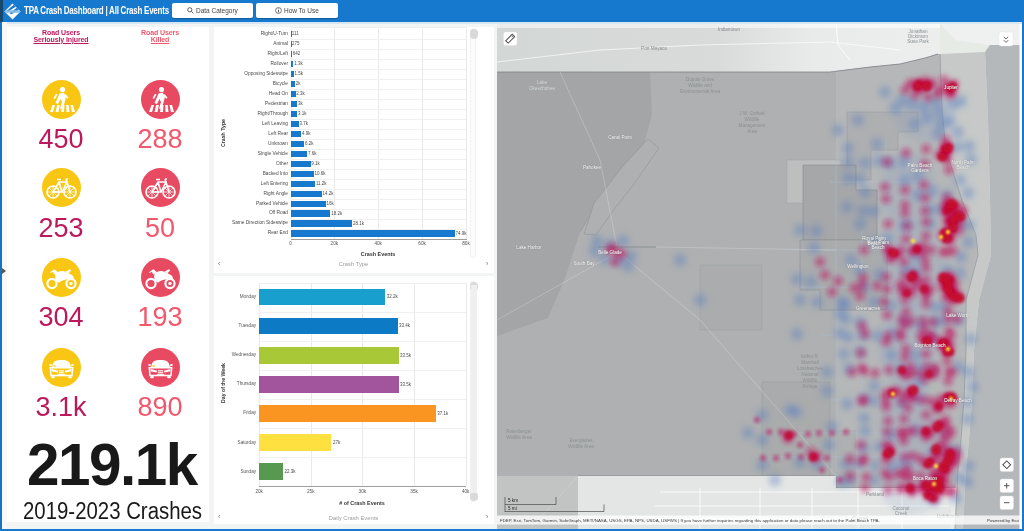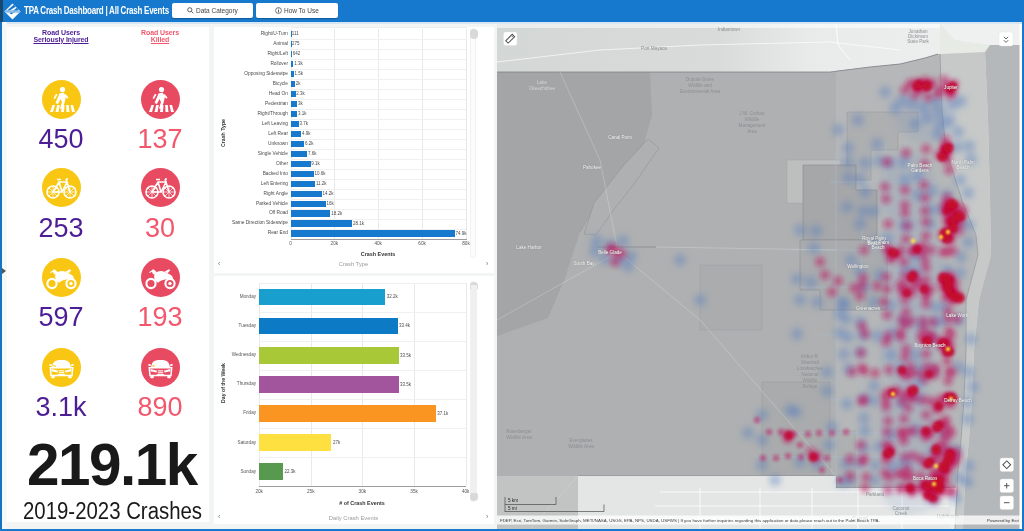--- a/index.html
+++ b/index.html
@@ -11,21 +11,21 @@
 #border-r{position:absolute;right:0;top:0;width:2px;height:531px;background:#1779cd;z-index:30}
 #border-b{position:absolute;left:0;bottom:0;width:1024px;height:2px;background:#1779cd;z-index:30}
 #rail{position:absolute;left:2px;top:22px;width:5px;height:507px;background:#f7f7f7;z-index:5}
 #panelL{position:absolute;left:7px;top:26.5px;width:202px;height:495.5px;background:#fff}
 #panelC1{position:absolute;left:213.5px;top:26.5px;width:280px;height:246px;background:#fff}
 #panelC2{position:absolute;left:213.5px;top:275.5px;width:280px;height:248.5px;background:#fff}
 #map{position:absolute;left:497px;top:24px;width:525px;height:505px}
 .colhead{position:absolute;width:120px;text-align:center;font-size:7px;font-weight:600;letter-spacing:-0.1px}
 .colhead b{font-weight:bold;text-decoration:underline}
 .statnum{position:absolute;width:120px;text-align:center;font-size:27px;font-weight:400;letter-spacing:0}
-.yel{color:#4c1d95}
+.yel{color:#be185d}
 .red{color:#f2576c}
 .circ{position:absolute;width:39px;height:39px;border-radius:50%}
 .circ svg{position:absolute;left:0;top:0}
 #big{position:absolute;left:27px;top:431px;font-size:59px;font-weight:bold;color:#191919;letter-spacing:-1.5px;transform:scaleX(0.99);transform-origin:0 0}
 #big2{position:absolute;left:23px;top:497.5px;font-size:23.3px;color:#191919;transform:scaleX(0.875);transform-origin:0 0}
 .c1lab{position:absolute;right:calc(1024px - 288px);left:auto;width:200px;text-align:right;font-size:4.8px;color:#4a4a4a}
 .c1bar{position:absolute;left:290.5px;height:6.4px;background:#1779cd}
 .c1val{position:absolute;font-size:4.5px;color:#4a4a4a}
 .c1tick{position:absolute;width:16px;text-align:center;font-size:4.7px;color:#555}
 .vgl{position:absolute;width:1px;background:#e9e9e9}
@@ -207,24 +207,24 @@
 <rect x="15.8" y="26.1" width="7.4" height="1.2"></rect>
 <rect x="9.2" y="28.1" width="3.6" height="2.2" rx="0.8"></rect>
 <rect x="26.2" y="28.1" width="3.6" height="2.2" rx="0.8"></rect>
 <path d="M7.6 15.8 L10.2 16.8 L9.6 18.2 L7.2 17.6 Z"></path>
 <path d="M31.4 15.8 L28.8 16.8 L29.4 18.2 L31.8 17.6 Z"></path>
 <path d="M11.5 17 L14 17.8 L13.6 18.7 L11.2 18.2 Z" fill="#f9c713"></path>
 </g>
     </svg>
   </div>
 <div class="statnum yel" style="left:1px;top:124px">450</div>
-<div class="statnum red" style="left:100px;top:124px">137</div>
+<div class="statnum red" style="left:100px;top:124px">288</div>
 <div class="statnum yel" style="left:1px;top:213px">253</div>
-<div class="statnum red" style="left:100px;top:213px">30</div>
-<div class="statnum yel" style="left:1px;top:302px">597</div>
+<div class="statnum red" style="left:100px;top:213px">50</div>
+<div class="statnum yel" style="left:1px;top:302px">304</div>
 <div class="statnum red" style="left:100px;top:302px">193</div>
 <div class="statnum yel" style="left:1px;top:392px">3.1k</div>
 <div class="statnum red" style="left:100px;top:392px">890</div>
 <div id="big">219.1k</div>
 <div id="big2">2019-2023 Crashes</div>
 
 <div class="rotlab" style="left:188px;top:130px">Crash Type</div>
 <div class="vgl" style="left:290.5px;top:29.0px;height:209.6px"></div>
 <div class="c1tick" style="left:282.5px;top:240.6px">0</div>
 <div class="vgl" style="left:334.4px;top:29.0px;height:209.6px"></div>

